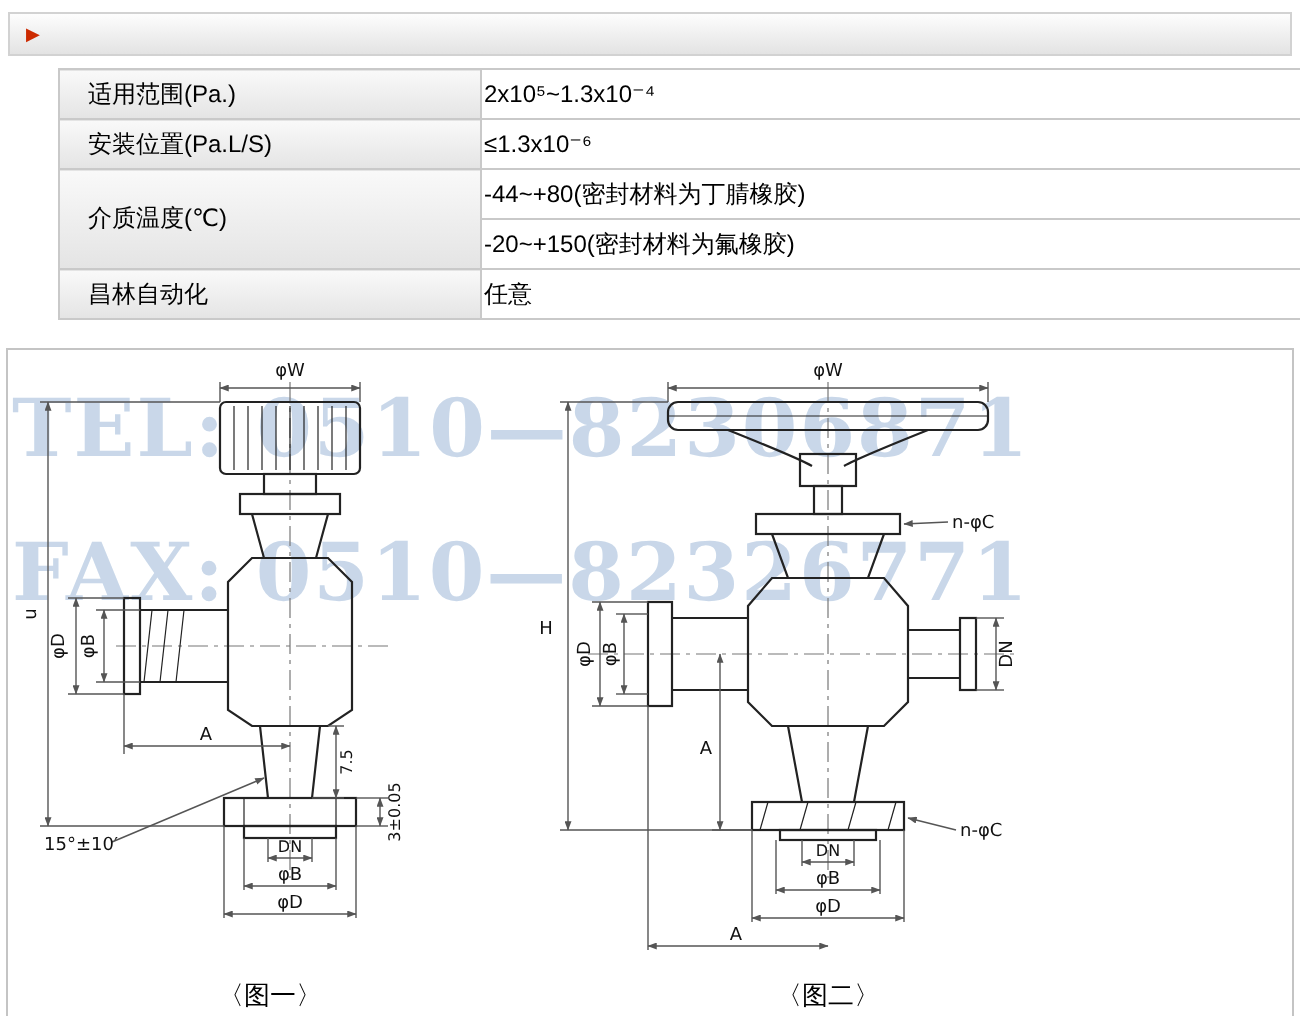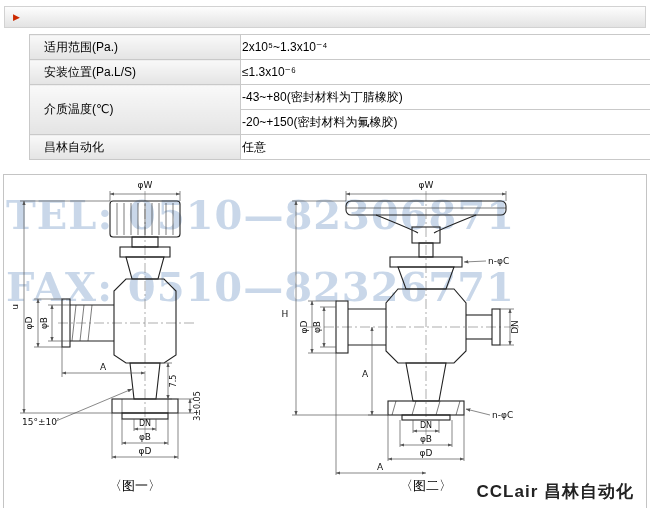--- a/index.html
+++ b/index.html
@@ -31,23 +31,23 @@
     margin:14px 3px 0 3px;border:1px solid #c4c4c4;height:338px;
     position:relative;background:#fff;overflow:hidden;
   }
   .wm{
     position:absolute;left:2px;width:100%;z-index:0;
     font-family:"DejaVu Serif","Liberation Serif",serif;font-weight:bold;
     font-size:40px;color:#9db8d8;opacity:.55;letter-spacing:1px;white-space:nowrap;
   }
   .wm.l1{top:16px;}
   .wm.l2{top:88px;}
-  .figs{position:relative;z-index:1;display:flex;gap:16px;padding:2px 0 0 6px;}
+  .figs{position:relative;z-index:1;display:flex;gap:4px;padding:2px 0 0 6px;}
   .fig{display:flex;flex-direction:column;align-items:center;}
-  .caption{font-size:13px;color:#000;margin-top:0px;}
+  .caption{font-size:13px;color:#000;margin-top:12px;}
   .brand{
     position:absolute;right:12px;bottom:10px;z-index:2;
     font-size:17px;font-weight:bold;color:#222;letter-spacing:1px;
   }
   
   svg .p{fill:none;stroke:#222;stroke-width:1.1;}
   svg .h{fill:none;stroke:#222;stroke-width:.6;}
   svg .d{fill:none;stroke:#555;stroke-width:.7;}
   svg .cl{fill:none;stroke:#777;stroke-width:.6;stroke-dasharray:10 3 2 3;}
   svg text{font-family:"DejaVu Sans",sans-serif;font-size:9px;fill:#111;}
@@ -65,21 +65,21 @@
       <tr>
     <td class="lab">适用范围(Pa.)</td>
     <td class="val">2x10⁵~1.3x10⁻⁴</td>
   </tr>
   <tr>
     <td class="lab">安装位置(Pa.L/S)</td>
     <td class="val">≤1.3x10⁻⁶</td>
   </tr>
   <tr>
     <td class="lab" rowspan="2">介质温度(℃)</td>
-    <td class="val">-43~+80(密封材料为丁腈橡胶)</td>
+    <td class="val">-44~+80(密封材料为丁腈橡胶)</td>
   </tr>
   <tr>
     <td class="val">-20~+150(密封材料为氟橡胶)</td>
   </tr>
   <tr>
     <td class="lab">昌林自动化</td>
     <td class="val">任意</td>
   </tr>
 </tbody>
   </table>
@@ -290,14 +290,13 @@
         <text x="150" y="265" text-anchor="middle">φB</text>
         <text x="150" y="279" text-anchor="middle">φD</text>
         <text x="216" y="241" text-anchor="start">n-φC</text>
         <text x="104" y="293" text-anchor="middle">A</text>
       </svg>
       <div class="caption">〈图二〉</div>
     </div>
 
   </div>
 
-  <div class="brand">CCLair 昌林自动化</div>
 </div>
 
 </body></html>

